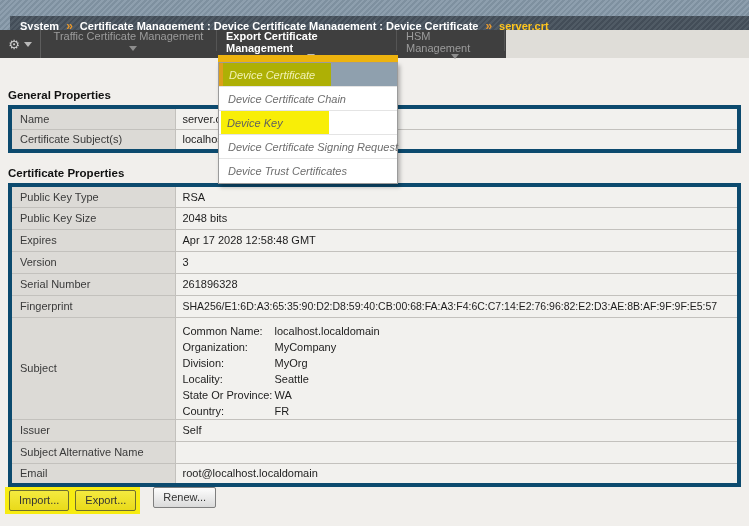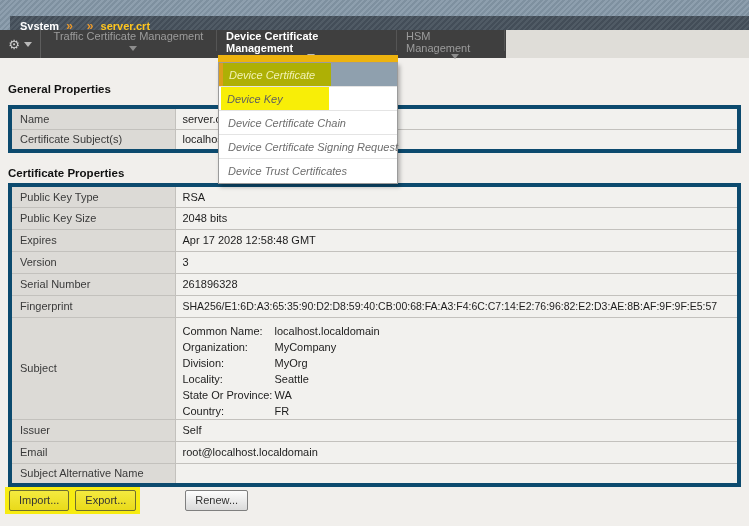--- a/index.html
+++ b/index.html
@@ -39,38 +39,38 @@
     cursor:pointer; position:relative;flex-direction:column;
   }
   .tab-1 { width:176px; }
   .tab-2 { width:180px; color:#ffffff; font-weight:bold; }
   .tab-3 { width:108px; }
   .tab .caret { margin-left:8px; }
   .tab-underline { position:absolute; left:218px; top:55px; width:180px; height:7px; background:#edb30e; z-index:11; }
 
   
   .sec-title { position:absolute; left:8px; font-size:11.5px; font-weight:bold; color:#111111; }
-  #gen-title  { top:83px; }
+  #gen-title  { top:89px; }
   #cert-title { top:167px; }
 
   
   table.props { position:absolute; left:8px; width:733px; border-collapse:collapse; font-size:11px; background:#f2f1ee; }
   #table-general { top:105px; }
   #table-cert    { top:183px; }
   table.props td { border:1px solid #c3c1bd; height:22px; vertical-align:middle; }
   table.props { border:4px solid #0c4a6e;padding-left:35px; }
   td.lbl { width:165px; background:#dcdad6; color:#3a3a3a; padding-left:8px; }
   td.val { background:#f2f1ee; color:#1d1d1d; padding-left:7px; }
   td.val.fp { font-size:10.5px; white-space:nowrap; overflow:hidden; }
   td.val.subject-cell { vertical-align:top; padding-top:5px; height:100px; }
   .subj-line { line-height:16px; white-space:nowrap; }
   .subj-k { display:inline-block; width:92px; }
 
   
-  .btn-row { position:absolute; left:5px; top:487px; display:flex; align-items:center;gap:32px; }
+  .btn-row { position:absolute; left:5px; top:487px; display:flex; align-items:flex-start; }
   .hl-buttons { background:#f7ec11; padding:3px 4px; display:inline-flex; gap:6px; }
   .btn {
     font-family:"Liberation Sans", sans-serif; font-size:11px; color:#333333;
     border:1px solid #7f7f7f; border-radius:2px; padding:3px 9px 4px; cursor:pointer;
     background:linear-gradient(#fdfdfd,#dadada);
   }
   .btn.yellow { background:linear-gradient(#f4ea3f,#e9da1a); border-color:#6f6f2f; }
   .btn.renew { margin-left:13px; }
 
   
@@ -96,36 +96,37 @@
 </head>
 <body>
 
 <div class="screen">
 
   <div class="top-strip"></div>
 
   <div class="breadcrumb-bar">
     <span>System</span>
     <span class="bc-sep">»</span>
+    <span>Certificate Management : Device Certificate Management : Device Certificate</span>
     <span class="bc-sep">»</span>
     <span class="bc-current">server.crt</span>
   </div>
 
   <div class="tab-bar">
     <div class="tab-dark">
       <div class="gear-box">
         <span class="gear">⚙</span>
         <span class="caret light"></span>
       </div>
       <div class="tab tab-1">
         <span>Traffic Certificate Management</span>
         <span class="caret"></span>
       </div>
       <div class="tab tab-2">
-        <span>Device Certificate Management</span>
+        <span>Export Certificate Management</span>
         <span class="caret light"></span>
       </div>
       <div class="tab tab-3">
         <span>HSM Management</span>
         <span class="caret"></span>
       </div>
     </div>
   </div>
   <div class="tab-underline"></div>
 
@@ -193,43 +194,43 @@
         <div class="subj-line">
           <span class="subj-k">Country:</span><span>FR</span>
         </div>
       </td>
     </tr>
     <tr>
       <td class="lbl">Issuer</td>
       <td class="val">Self</td>
     </tr>
     <tr>
+      <td class="lbl">Subject Alternative Name</td>
+      <td class="val"></td>
+    </tr>
+    <tr>
       <td class="lbl">Email</td>
       <td class="val">root@localhost.localdomain</td>
-    </tr>
-    <tr>
-      <td class="lbl">Subject Alternative Name</td>
-      <td class="val"></td>
     </tr>
   </tbody>
     </table>
 
   <div class="btn-row">
     <span class="hl-buttons">
       <button class="btn yellow">Import...</button>
       <button class="btn yellow">Export...</button>
     </span>
     <button class="btn renew">Renew...</button>
   </div>
 
   <div class="dropdown">
     <div class="menu-item selected">
       <span class="hl-span olive">Device Certificate</span>
     </div>
+    <div class="menu-item">Device Certificate Chain</div>
     <div class="menu-item hl-row">
       <span class="hl-span lemon">Device Key</span>
     </div>
-    <div class="menu-item">Device Certificate Chain</div>
     <div class="menu-item">Device Certificate Signing Request</div>
     <div class="menu-item">Device Trust Certificates</div>
   </div>
 
 </div>
 
 </body></html>

